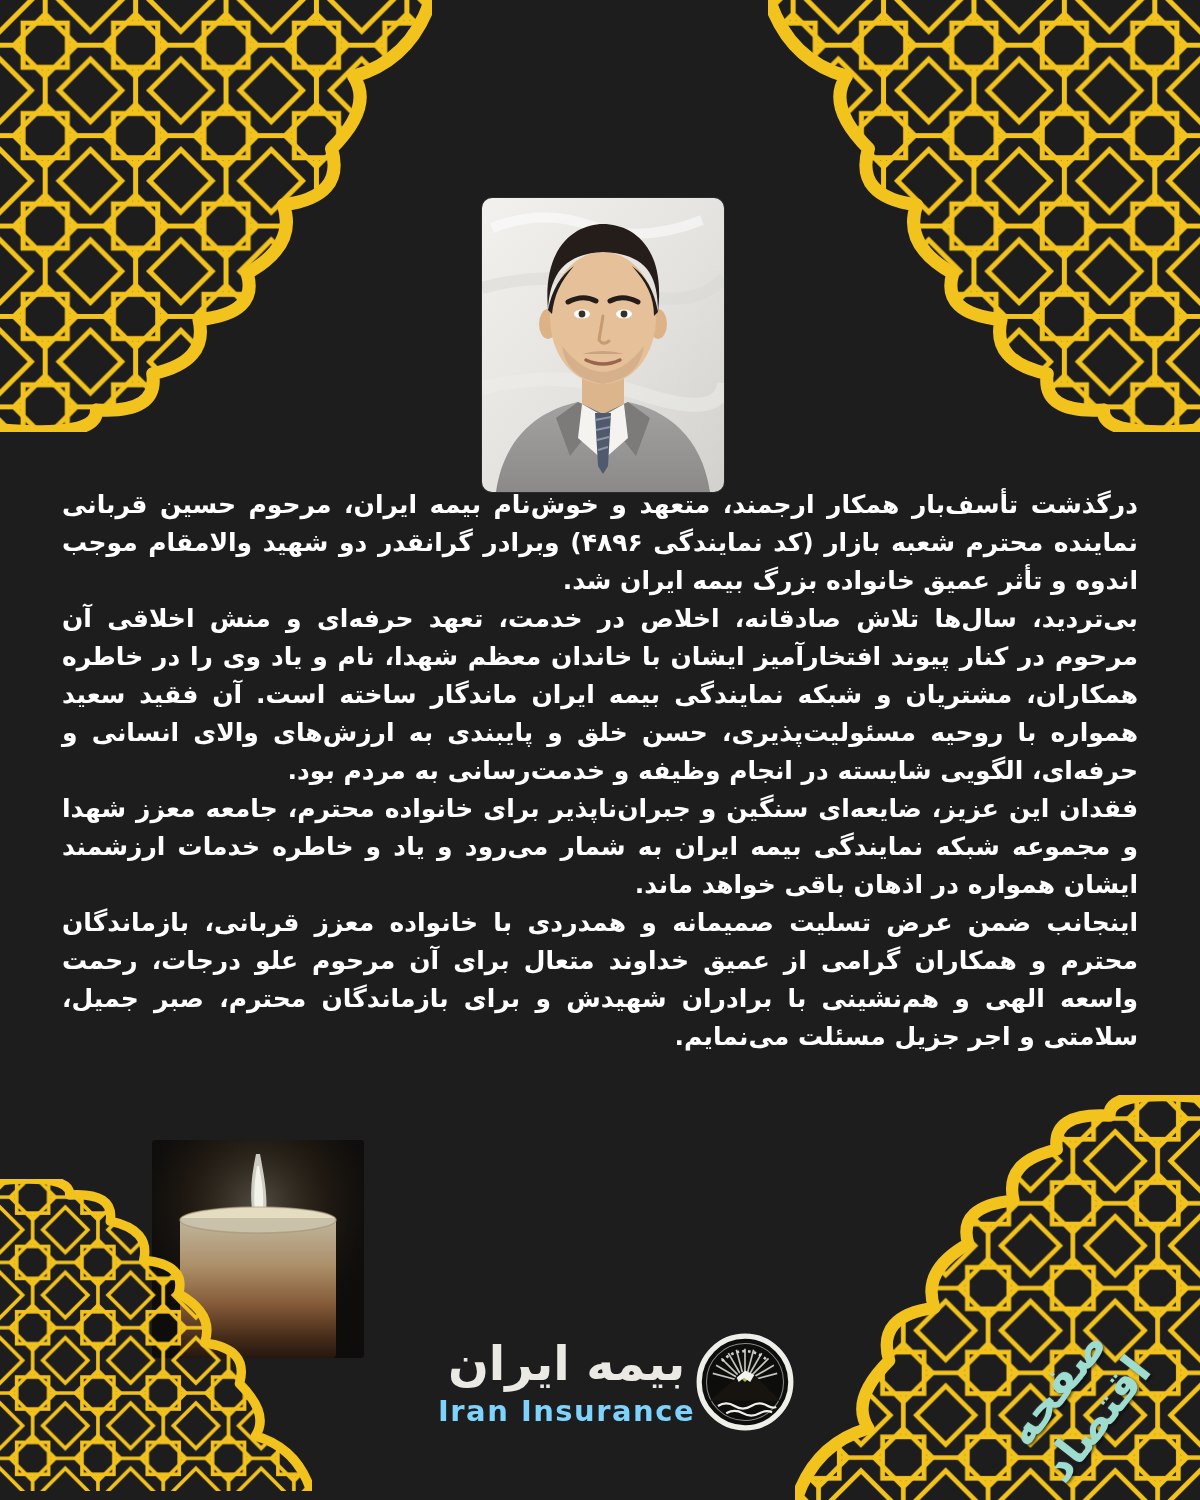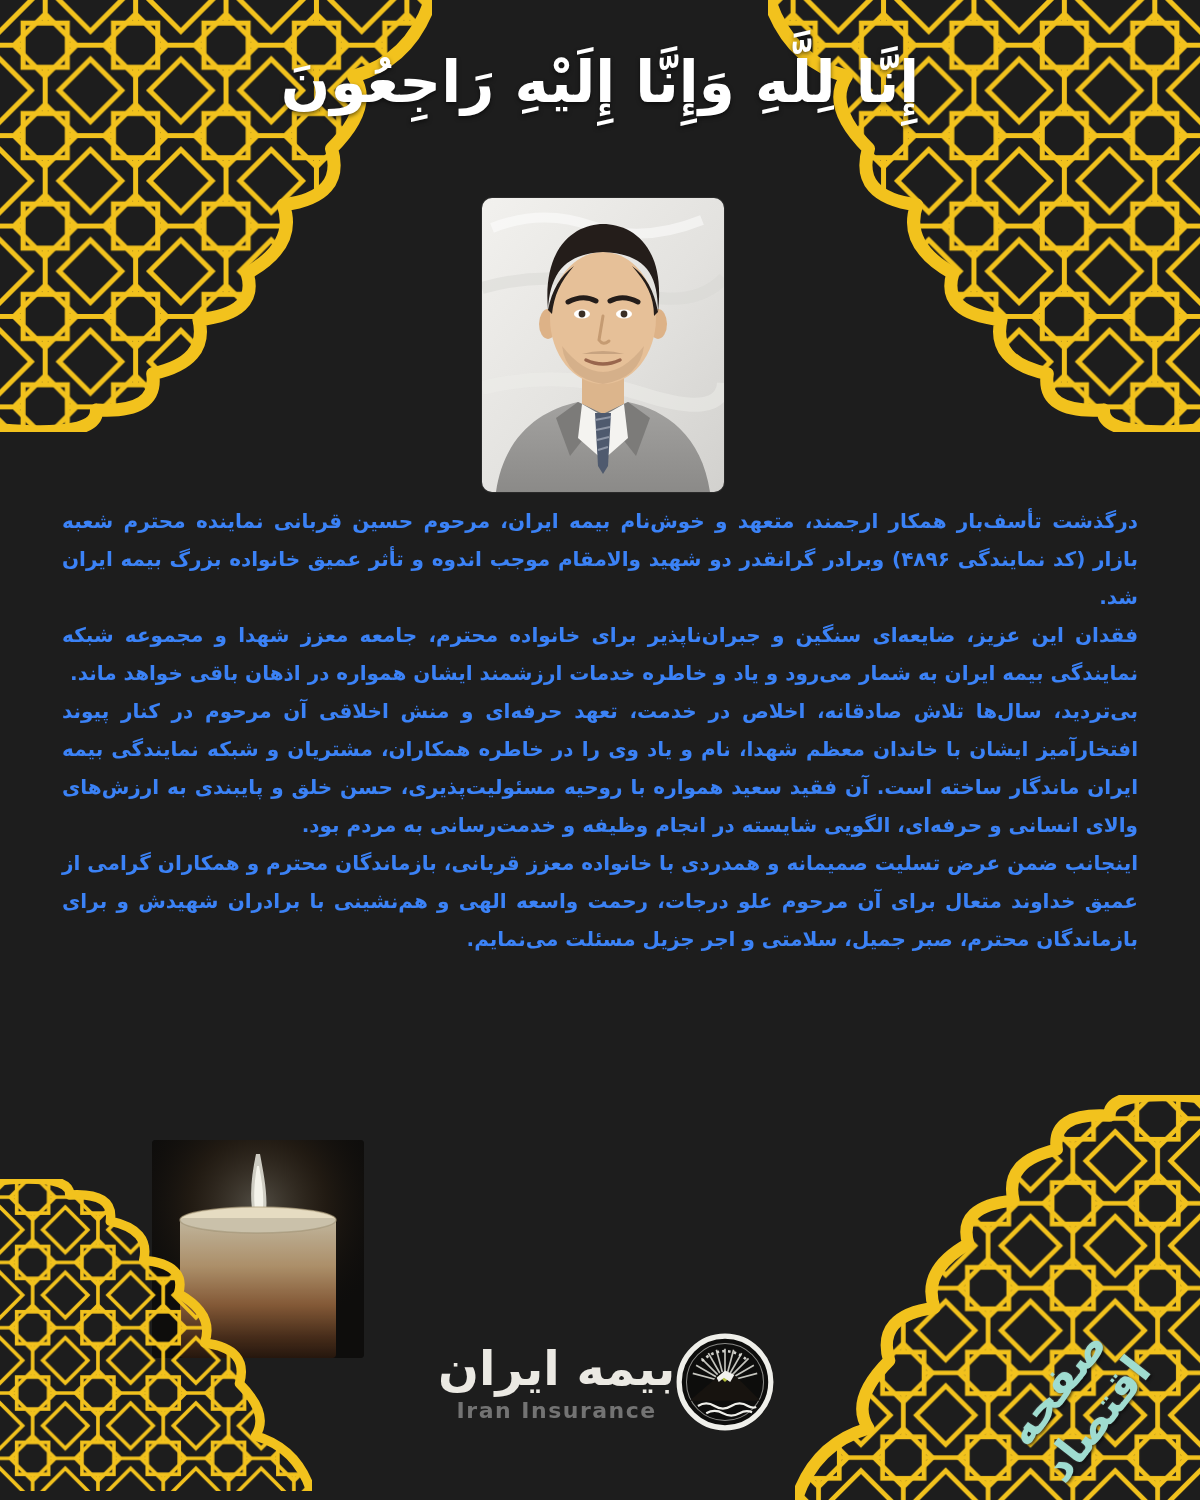--- a/index.html
+++ b/index.html
@@ -23,23 +23,23 @@
     letter-spacing:1px;
   }
   
   .portrait{
     position:absolute; left:482px; top:198px; width:242px; height:294px;
     border-radius:10px; overflow:hidden; z-index:3;
     box-shadow:0 0 0 1px rgba(255,255,255,.06);
   }
   
   .bodytext{
-    position:absolute; left:62px; right:62px; top:502px; z-index:3;
+    position:absolute; left:62px; right:62px; top:486px; z-index:3;
     direction:rtl; text-align:justify;
-    color:#3b82f6; font-size:20px; font-weight:bold; line-height:38px;
+    color:#ffffff; font-size:25px; font-weight:bold; line-height:38px;
   }
   .bodytext p{ margin:0; }
   
   .candle{
     position:absolute; left:152px; top:1140px; width:212px; height:218px;
     z-index:1; border-radius:4px; overflow:hidden; background:#101010;
   }
   
   .signature{
     position:absolute; left:0; right:0; top:1196px; z-index:3;
@@ -47,21 +47,21 @@
   }
   .signature .sig-name{ font-size:30px; font-weight:bold; margin-bottom:16px; }
   .signature .sig-title{ font-size:30px; font-weight:bold; }
   
   .logo{
     position:absolute; left:438px; top:1332px; z-index:3;
     display:flex; align-items:center; 
   }
   .logo-text{ text-align:center; }
   .logo-fa{ font-size:48px; font-weight:bold; color:#ebe9e3; direction:rtl; line-height:1.15; }
-  .logo-en{ font-size:22px; font-weight:bold; color:#737373; letter-spacing:1.5px; margin-top:2px; }
+  .logo-en{ font-size:29px; font-weight:bold; color:#7dd3fc; letter-spacing:1.5px; margin-top:2px; }
   
   .watermark{
     position:absolute; right:-6px; bottom:46px; width:260px; z-index:4;
     text-align:center; direction:rtl;
     font-size:44px; font-weight:bold; color:#9fdcd0;
     transform:rotate(-52deg);
     text-shadow:0 2px 3px rgba(0,0,0,.65), 0 0 2px rgba(255,255,255,.35);
   }
 </style>
 </head>
@@ -95,21 +95,20 @@
   <svg class="corner corner-tr" viewBox="0 0 430 430">
       <use href="#corner-sym"></use>
     </svg>
   <svg class="corner corner-br" viewBox="0 0 430 430">
       <use href="#corner-sym"></use>
     </svg>
   <svg class="corner corner-bl" viewBox="0 0 430 430">
       <use href="#corner-sym"></use>
     </svg>
 
-  <div class="calligraphy">إِنَّا لِلَّهِ وَإِنَّا إِلَيْهِ رَاجِعُونَ</div>
 
   <div class="portrait">
     <svg viewBox="0 0 242 294" width="242" height="294">
       <defs>
         <linearGradient id="pbg" x1="0" y1="0" x2="1" y2="1">
           <stop offset="0" stop-color="#f2f1ee"></stop>
           <stop offset="0.55" stop-color="#e3e2df"></stop>
           <stop offset="1" stop-color="#d2d1ce"></stop>
         </linearGradient>
         <linearGradient id="suit" x1="0" y1="0" x2="0" y2="1">
@@ -154,22 +153,22 @@
 
       <path d="M121,118 L117,142 Q121,148 127,143" stroke="#c59b72" stroke-width="3" fill="none" stroke-linecap="round"></path>
 
       <path d="M104,162 Q121,170 138,162" stroke="#99664d" stroke-width="3.5" fill="none" stroke-linecap="round"></path>
       <path d="M100,156 Q121,150 142,156" fill="#6b4a36" opacity="0.25"></path>
     </svg>
   </div>
 
   <div class="bodytext">
     <p>درگذشت تأسف‌بار همکار ارجمند، متعهد و خوش‌نام بیمه ایران، مرحوم حسین قربانی نماینده محترم شعبه بازار (کد نمایندگی ۴۸۹۶) وبرادر گرانقدر دو شهید والامقام موجب اندوه و تأثر عمیق خانواده بزرگ بیمه ایران شد.</p>
+    <p>بی‌تردید، سال‌ها تلاش صادقانه، اخلاص در خدمت، تعهد حرفه‌ای و منش اخلاقی آن مرحوم در کنار پیوند افتخارآمیز ایشان با خاندان معظم شهدا، نام و یاد وی را در خاطره همکاران، مشتریان و شبکه نمایندگی بیمه ایران ماندگار ساخته است. آن فقید سعید همواره با روحیه مسئولیت‌پذیری، حسن خلق و پایبندی به ارزش‌های والای انسانی و حرفه‌ای، الگویی شایسته در انجام وظیفه و خدمت‌رسانی به مردم بود.</p>
     <p>فقدان این عزیز، ضایعه‌ای سنگین و جبران‌ناپذیر برای خانواده محترم، جامعه معزز شهدا و مجموعه شبکه نمایندگی بیمه ایران به شمار می‌رود و یاد و خاطره خدمات ارزشمند ایشان همواره در اذهان باقی خواهد ماند.</p>
-    <p>بی‌تردید، سال‌ها تلاش صادقانه، اخلاص در خدمت، تعهد حرفه‌ای و منش اخلاقی آن مرحوم در کنار پیوند افتخارآمیز ایشان با خاندان معظم شهدا، نام و یاد وی را در خاطره همکاران، مشتریان و شبکه نمایندگی بیمه ایران ماندگار ساخته است. آن فقید سعید همواره با روحیه مسئولیت‌پذیری، حسن خلق و پایبندی به ارزش‌های والای انسانی و حرفه‌ای، الگویی شایسته در انجام وظیفه و خدمت‌رسانی به مردم بود.</p>
     <p>اینجانب ضمن عرض تسلیت صمیمانه و همدردی با خانواده معزز قربانی، بازماندگان محترم و همکاران گرامی از عمیق خداوند متعال برای آن مرحوم علو درجات، رحمت واسعه الهی و هم‌نشینی با برادران شهیدش و برای بازماندگان محترم، صبر جمیل، سلامتی و اجر جزیل مسئلت می‌نمایم.</p>
   </div>
 
   <div class="candle">
     <svg viewBox="0 0 212 218" width="212" height="218">
       <defs>
         <radialGradient id="glow" cx="0.5" cy="0.3" r="0.65">
           <stop offset="0" stop-color="#fff4d8" stop-opacity="0.28"></stop>
           <stop offset="0.5" stop-color="#a97840" stop-opacity="0.12"></stop>
           <stop offset="1" stop-color="#000000" stop-opacity="0"></stop>

